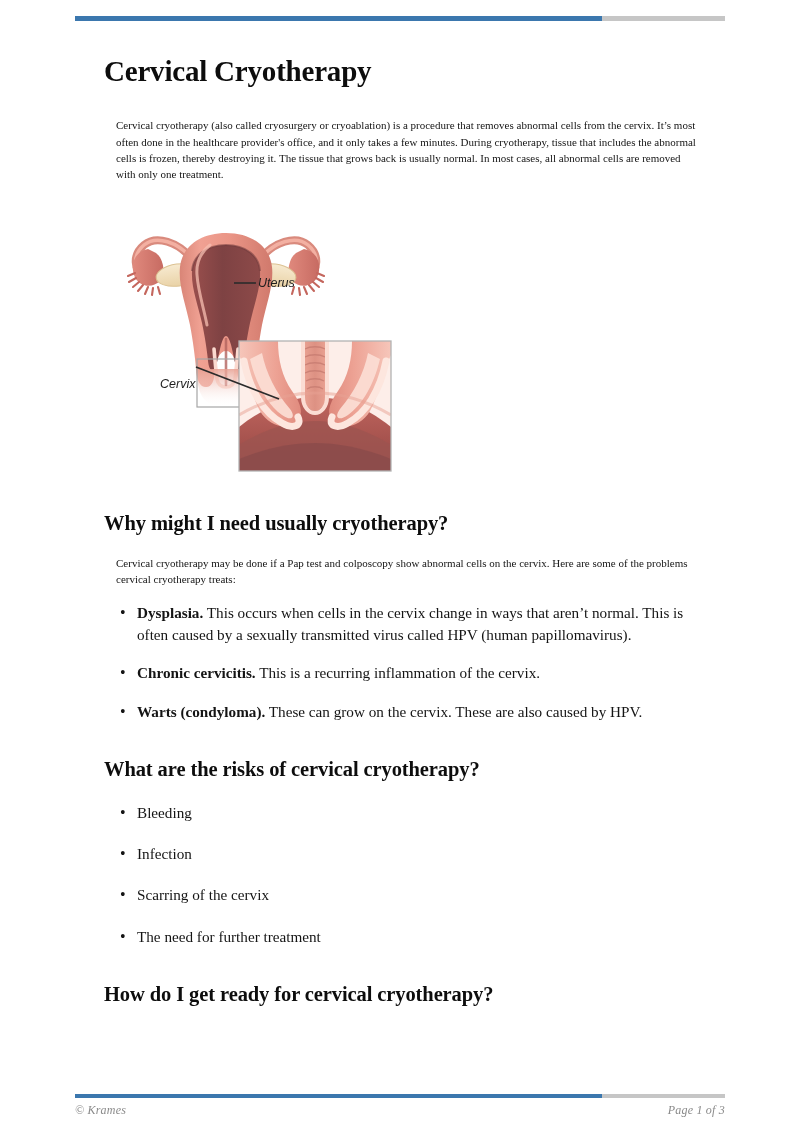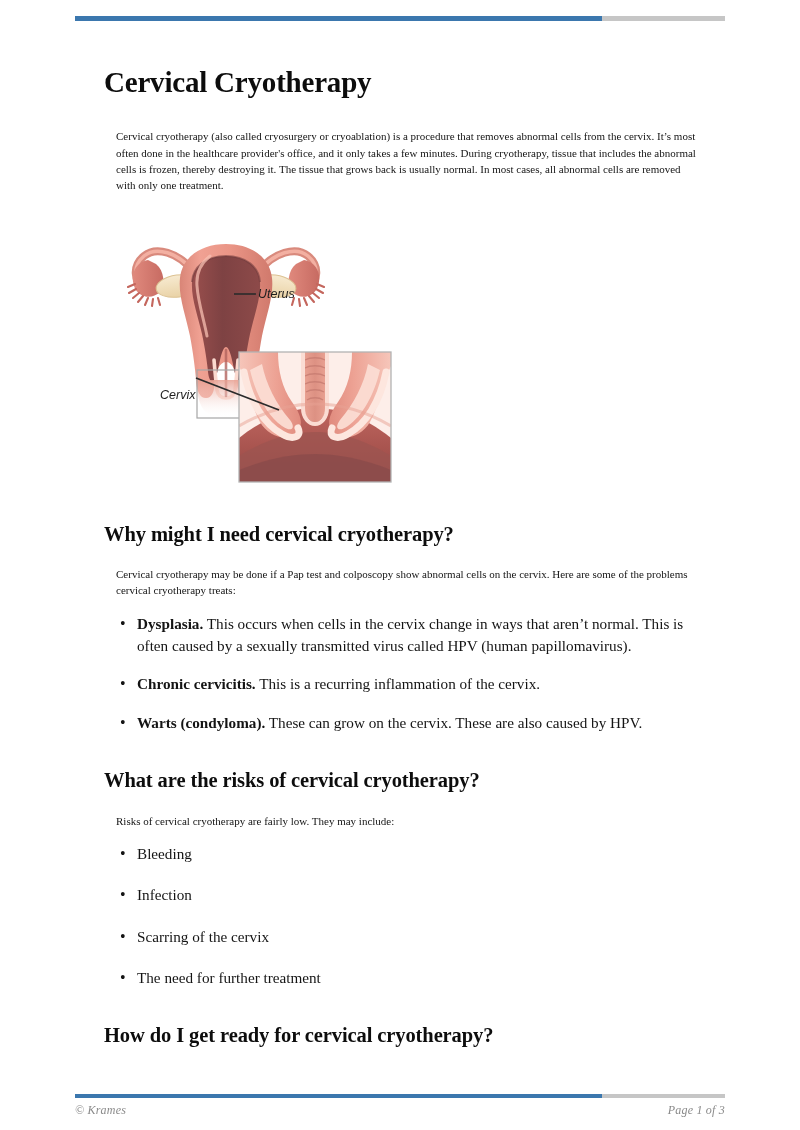--- a/index.html
+++ b/index.html
@@ -49,21 +49,21 @@
     left: 104px;
     top: 50px;
     width: 596px;
   }
 
   h1.doc-title {
     font-family: "Liberation Serif", "DejaVu Serif", serif;
     font-size: 29px;
     font-weight: bold;
     letter-spacing: -0.2px;
-    margin: 16px 0 30px 0;
+    margin: 5px 0 30px 0;
     line-height: 1.12;
     color: #0d0d0d;
   }
 
   p.body-text {
     font-size: 11px;
     line-height: 1.48;
     margin: 0 0 14px 12px;
     color: #141414;
   }
@@ -345,36 +345,35 @@
           <rect x="113" y="132" width="152" height="130" fill="none" stroke="#b3b3b3" stroke-width="1.3"></rect>
 
           <line x1="70" y1="158" x2="153" y2="190" stroke="#2b2b2b" stroke-width="1.7"></line>
         </g>
       </svg>
 
       <span class="fig-label uterus">Uterus</span>
       <span class="fig-label cervix">Cervix</span>
     </div>
 
-    <h2 class="section-heading">Why might I need cervical cryotherapy?</h2>
+    <h2 class="section-heading">Why might I need usually cryotherapy?</h2>
     <p class="body-text">Cervical cryotherapy may be done if a Pap test and colposcopy show abnormal cells on the cervix. Here are some of the problems cervical cryotherapy treats:</p>
     <ul class="bullets">
       <li>
         <span class="lead">Dysplasia.</span><span> This occurs when cells in the cervix change in ways that aren’t normal. This is often caused by a sexually transmitted virus called HPV (human papillomavirus).</span>
       </li>
       <li>
         <span class="lead">Chronic cervicitis.</span><span> This is a recurring inflammation of the cervix.</span>
       </li>
       <li>
         <span class="lead">Warts (condyloma).</span><span> These can grow on the cervix. These are also caused by HPV.</span>
       </li>
     </ul>
 
     <h2 class="section-heading">What are the risks of cervical cryotherapy?</h2>
-    <p class="body-text">Risks of cervical cryotherapy are fairly low. They may include:</p>
     <ul class="bullets tight">
       <li>
         <span>Bleeding</span>
       </li>
       <li>
         <span>Infection</span>
       </li>
       <li>
         <span>Scarring of the cervix</span>
       </li>

